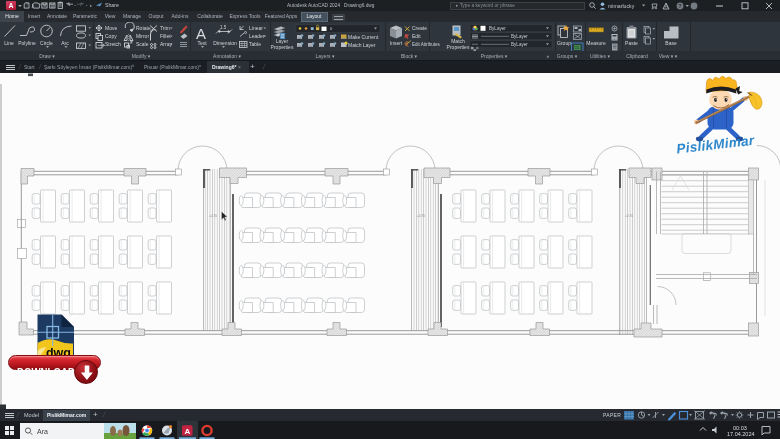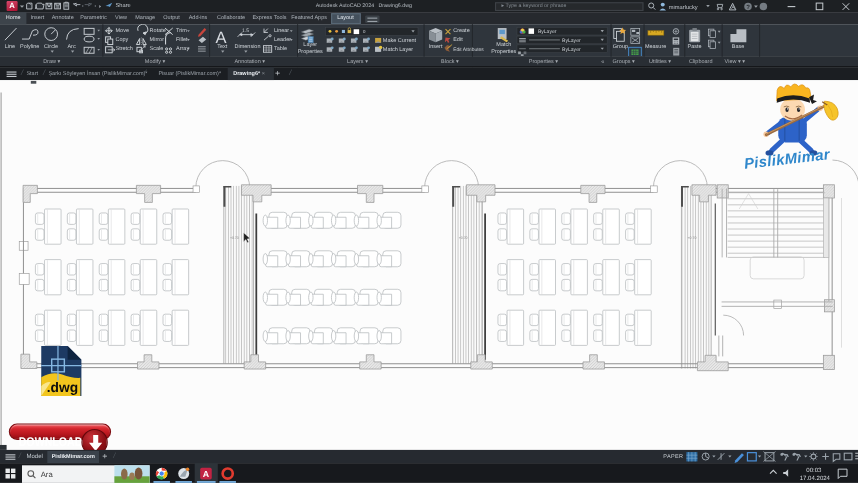--- a/index.html
+++ b/index.html
@@ -538,21 +538,21 @@
  <g stroke="#85b7e2" fill="none">
   <path d="M37.5 332.3H74" stroke-width="1.1"></path>
   <path d="M52.7 314.5V346" stroke-width="1.1"></path>
   <rect x="47" y="326.5" width="11.5" height="11.5" stroke-width="1.3"></rect>
   <path d="M51 332.3h3.5" stroke-width="0.8"></path>
  </g>
  <text x="42.5" y="356.5" font-size="12.5" font-weight="bold" fill="#0d0d0d" font-family="Liberation Sans">.dwg</text>
 </g>
 </svg>
 </div>
-<div class="abs" style="left:8px;top:385px;width:93px;height:15px;border-radius:16px;background:linear-gradient(#f0555c,#d3242c 30%,#b5161d 70%,#8f0d13);border:1px solid #7e0c11;box-shadow:inset 0 1px 1px rgba(255,255,255,.35)">
+<div class="abs" style="left:8px;top:355px;width:93px;height:15px;border-radius:16px;background:linear-gradient(#f0555c,#d3242c 30%,#b5161d 70%,#8f0d13);border:1px solid #7e0c11;box-shadow:inset 0 1px 1px rgba(255,255,255,.35)">
  <div class="abs" style="left:8px;top:0;height:32px;line-height:32px;color:#fff;font-weight:bold;font-size:11.5px;transform:scaleX(.84);transform-origin:0 50%">DOWNLOAD</div>
  <div class="abs" style="left:65px;top:3.5px;width:24px;height:24px;border-radius:50%;background:radial-gradient(circle at 38% 30%,#c93138,#8e1016 55%,#6d080c);border:1px solid #65070b">
   <svg class="abs" style="left:0;top:0" width="24" height="24" viewBox="0 0 24 24">
           <path d="M9.7 4.5h4.6v7h3.6L11.9 19 5.9 11.5h3.8z" fill="#fff"></path>
         </svg>
  </div>
 </div>
 <div class="abs" id="statusbar">
  <div class="abs" style="left:5px;top:3.5px;width:9px;height:5px;border-top:1px solid #c2c7cc;border-bottom:1px solid #c2c7cc">
         <div style="margin-top:1.5px;height:1px;background:#c2c7cc"></div>

